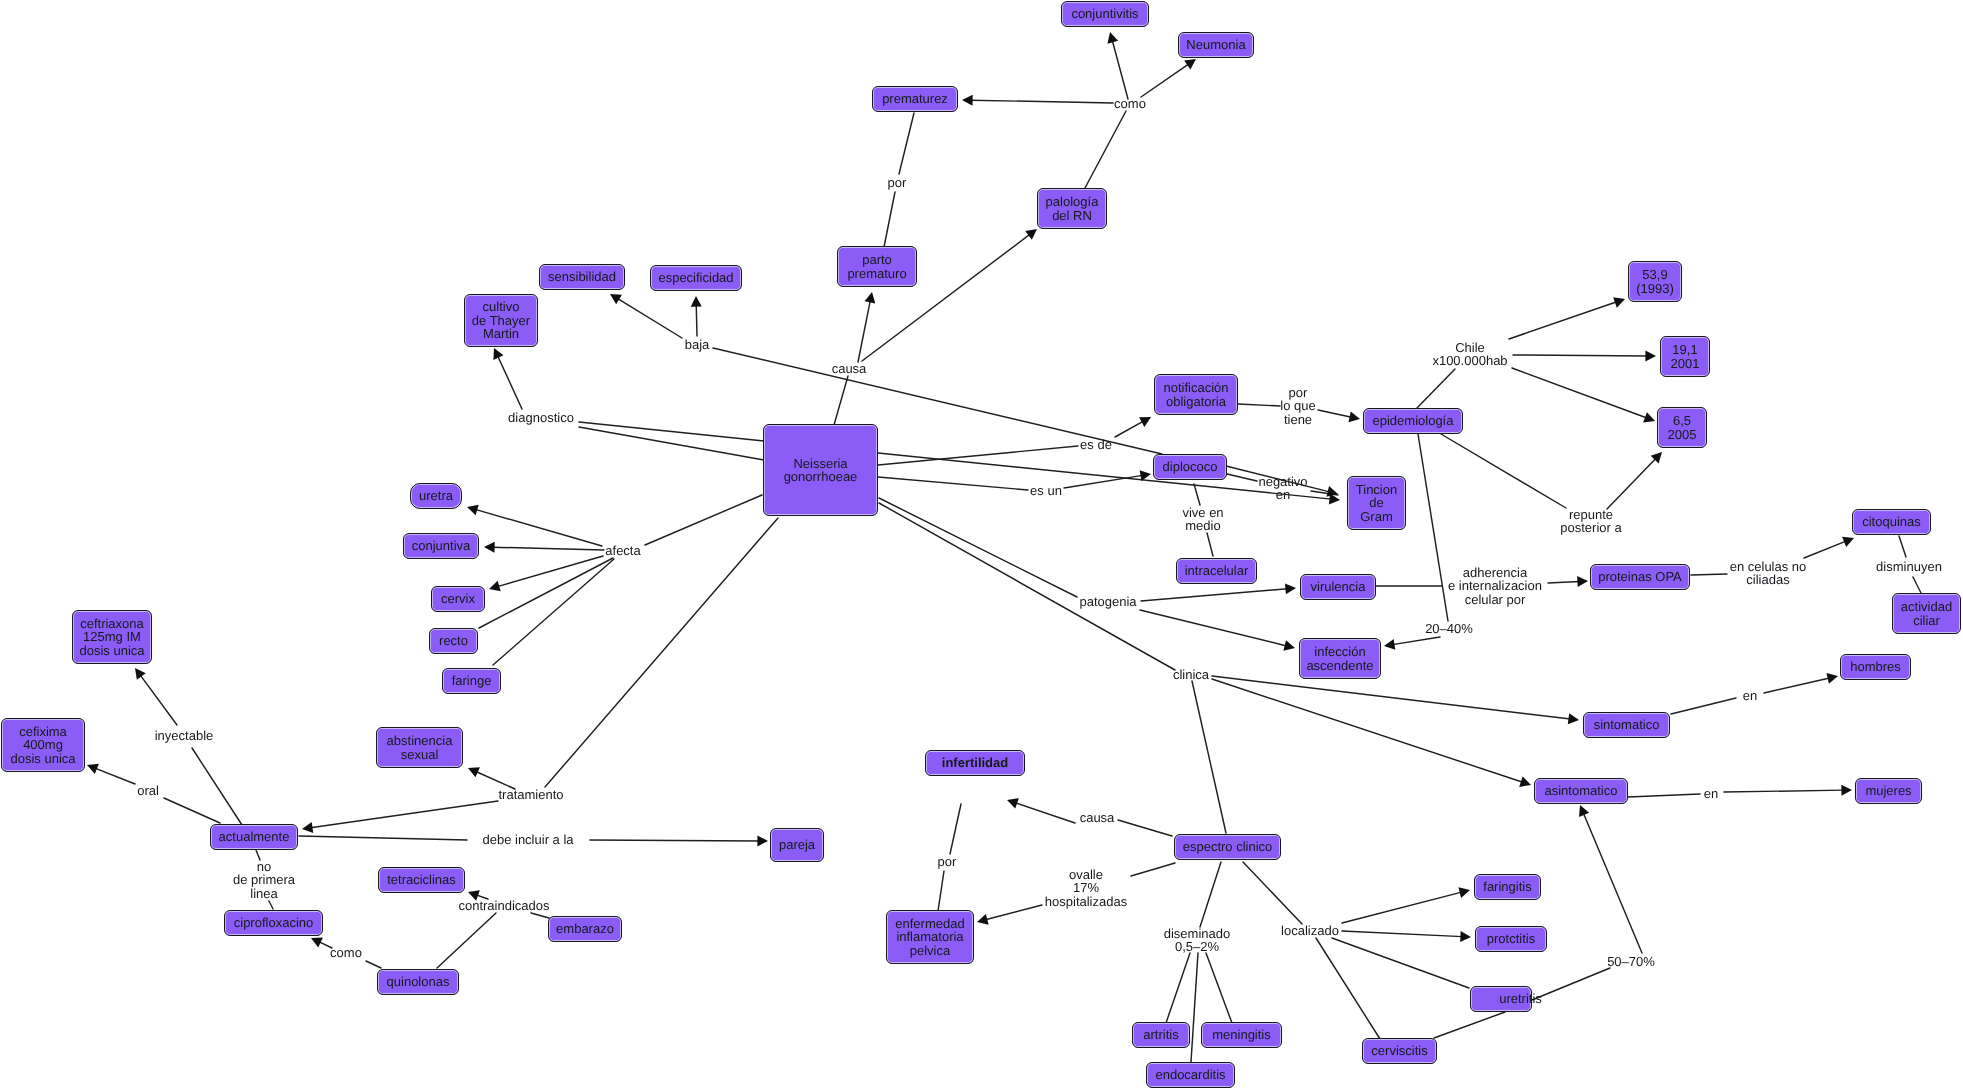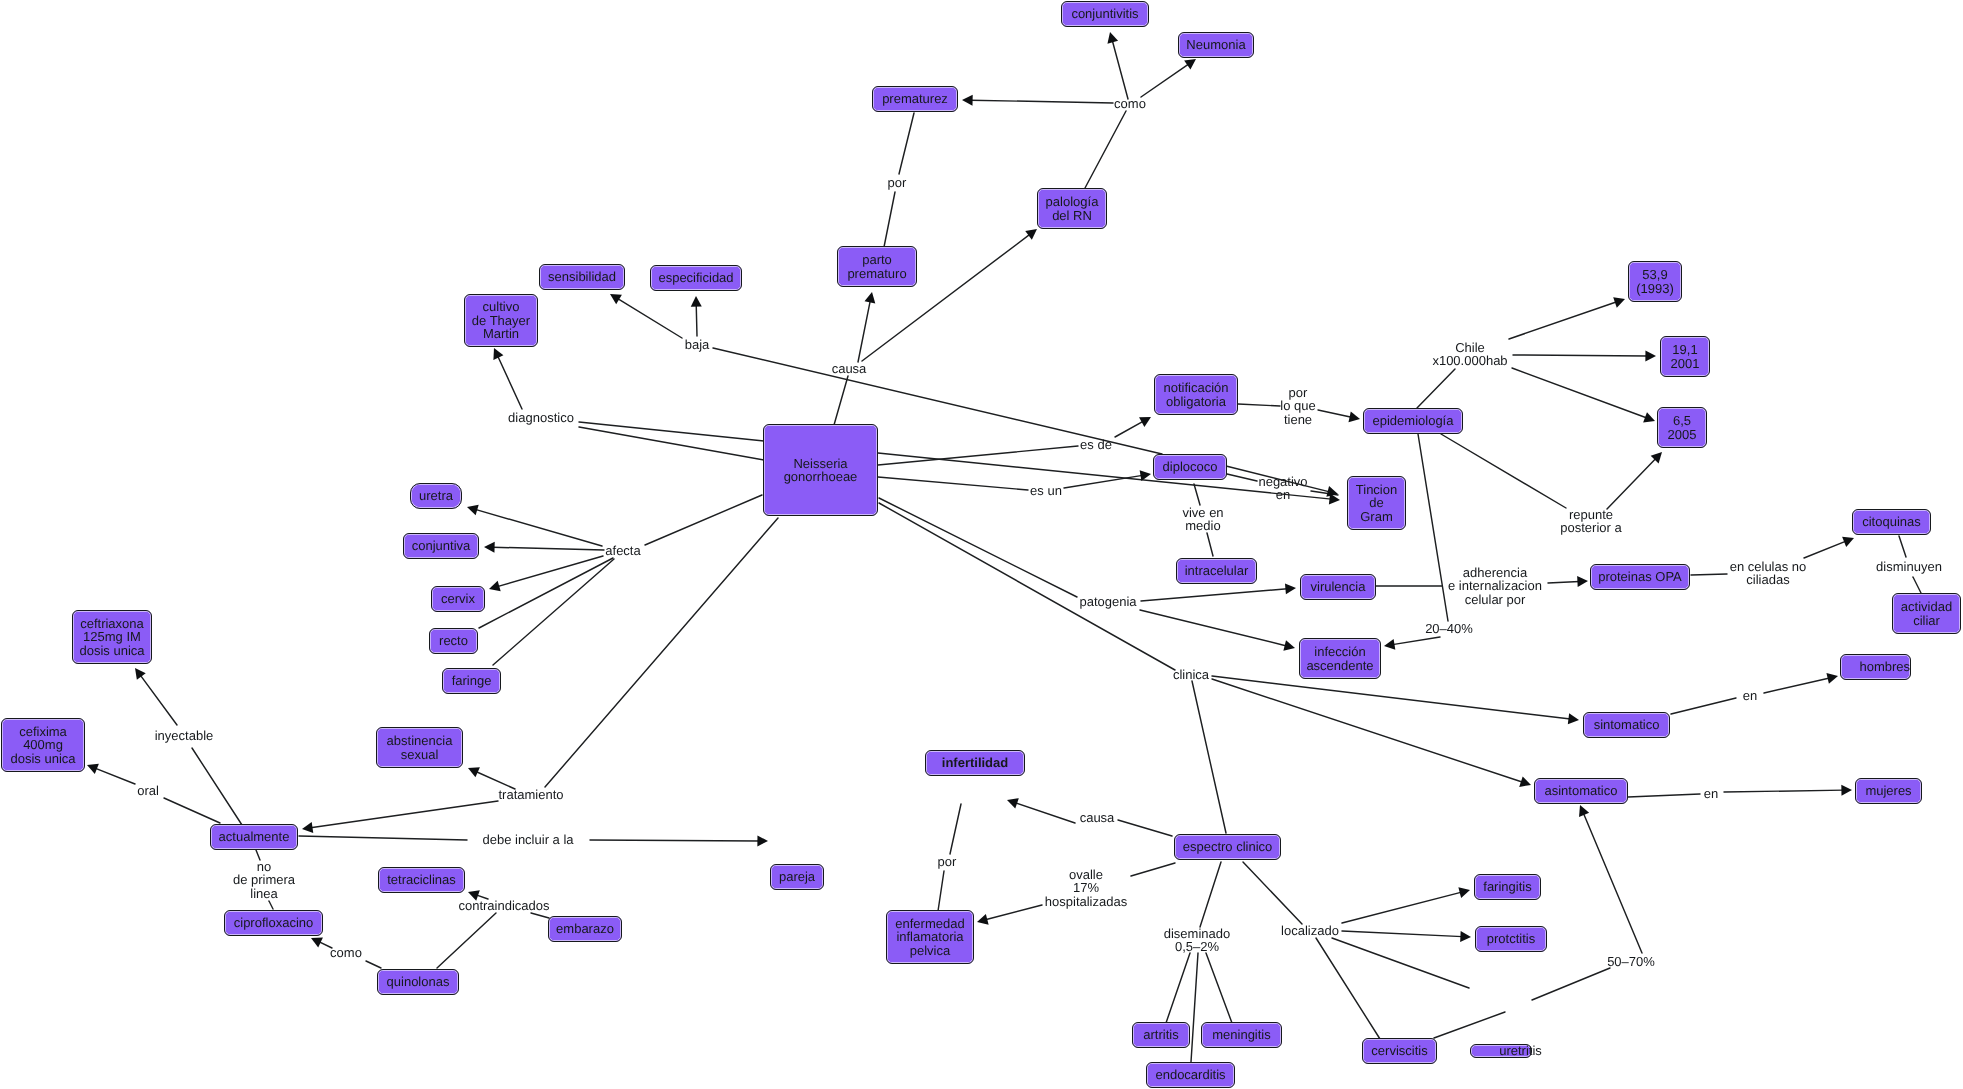--- a/index.html
+++ b/index.html
@@ -213,21 +213,21 @@
         <span>125mg IM</span>
         <span>dosis unica</span>
       </div>
   <div class="node" style="left: 429px; top: 628px; width: 49px; height: 26px;">
         <span>recto</span>
       </div>
   <div class="node" style="left: 1299px; top: 638px; width: 82px; height: 41px;">
         <span>infección</span>
         <span>ascendente</span>
       </div>
-  <div class="node" style="left: 1840px; top: 654px; width: 71px; height: 26px; align-items: flex-end;">
+  <div class="node" style="left: 1840px; top: 654px; width: 71px; height: 26px;">
         <span>hombres</span>
       </div>
   <div class="node" style="left: 442px; top: 668px; width: 59px; height: 26px;">
         <span>faringe</span>
       </div>
   <div class="node" style="left: 1583px; top: 712px; width: 87px; height: 26px;">
         <span>sintomatico</span>
       </div>
   <div class="node" style="left: 1px; top: 718px; width: 84px; height: 54px;">
         <span>cefixima</span>
@@ -243,21 +243,21 @@
       </div>
   <div class="node" style="left: 1534px; top: 778px; width: 94px; height: 26px;">
         <span>asintomatico</span>
       </div>
   <div class="node" style="left: 1855px; top: 778px; width: 67px; height: 26px;">
         <span>mujeres</span>
       </div>
   <div class="node" style="left: 210px; top: 824px; width: 88px; height: 26px;">
         <span>actualmente</span>
       </div>
-  <div class="node" style="left: 770px; top: 864px; width: 54px; height: 26px;">
+  <div class="node" style="left: 770px; top: 828px; width: 54px; height: 34px;">
         <span>pareja</span>
       </div>
   <div class="node" style="left: 1174px; top: 834px; width: 107px; height: 26px;">
         <span>espectro clinico</span>
       </div>
   <div class="node" style="left: 378px; top: 867px; width: 87px; height: 26px;">
         <span>tetraciclinas</span>
       </div>
   <div class="node" style="left: 1474px; top: 874px; width: 67px; height: 26px;">
         <span>faringitis</span>
@@ -272,21 +272,21 @@
       </div>
   <div class="node" style="left: 548px; top: 916px; width: 74px; height: 26px;">
         <span>embarazo</span>
       </div>
   <div class="node" style="left: 1475px; top: 926px; width: 72px; height: 26px;">
         <span>protctitis</span>
       </div>
   <div class="node" style="left: 377px; top: 969px; width: 82px; height: 26px;">
         <span>quinolonas</span>
       </div>
-  <div class="node" style="left: 1470px; top: 1044px; width: 62px; height: 14px; padding-left: 39px;">
+  <div class="node" style="left: 1470px; top: 986px; width: 62px; height: 26px; padding-left: 39px;">
         <span>uretritis</span>
       </div>
   <div class="node" style="left: 1132px; top: 1022px; width: 58px; height: 26px;">
         <span>artritis</span>
       </div>
   <div class="node" style="left: 1201px; top: 1022px; width: 81px; height: 26px;">
         <span>meningitis</span>
       </div>
   <div class="node" style="left: 1362px; top: 1038px; width: 75px; height: 26px;">
         <span>cerviscitis</span>

